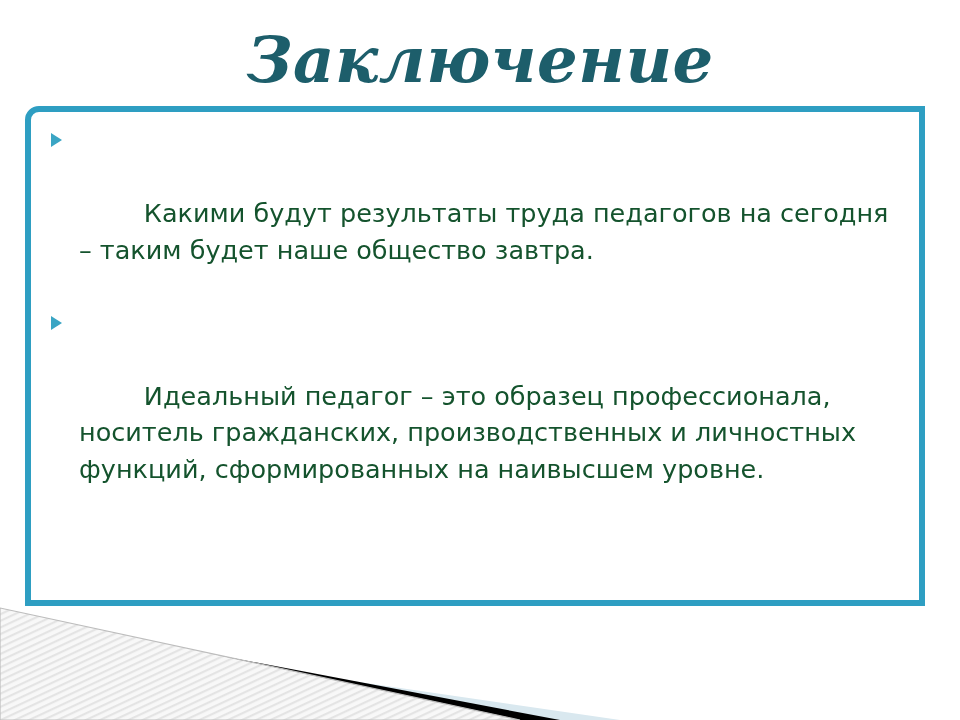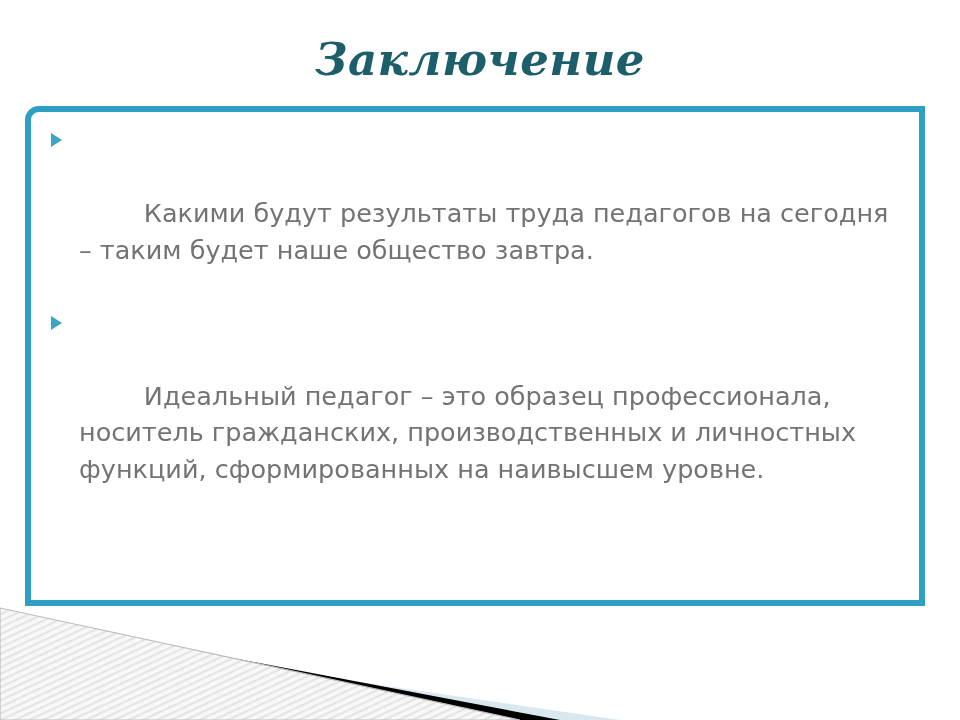--- a/index.html
+++ b/index.html
@@ -28,21 +28,21 @@
   
   .slide-title {
     position: absolute;
     left: 0;
     top: 30px;
     width: 960px;
     text-align: center;
     font-family: "DejaVu Serif", "Liberation Serif", serif;
     font-style: italic;
     font-weight: bold;
-    font-size: 45px;
+    font-size: 64px;
     line-height: 60px;
     color: #1d5e6b;
     letter-spacing: 0.5px;
     white-space: nowrap;
   }
 
   
   .content-frame {
     position: absolute;
     left: 25px;
@@ -64,21 +64,21 @@
     padding: 0;
     list-style: none;
   }
 
   .bullet-item {
     position: relative;
     padding-left: 32px;
     margin: 0 8px 0 0;
     font-size: 25.5px;
     line-height: 36.5px;
-    color: #737373;
+    color: #14532d;
     font-family: "DejaVu Sans", "Liberation Sans", sans-serif;
     white-space: pre-wrap;
   }
 
   .bullet-marker {
     position: absolute;
     left: 4px;
     top: 11px;
     width: 0;
     height: 0;

